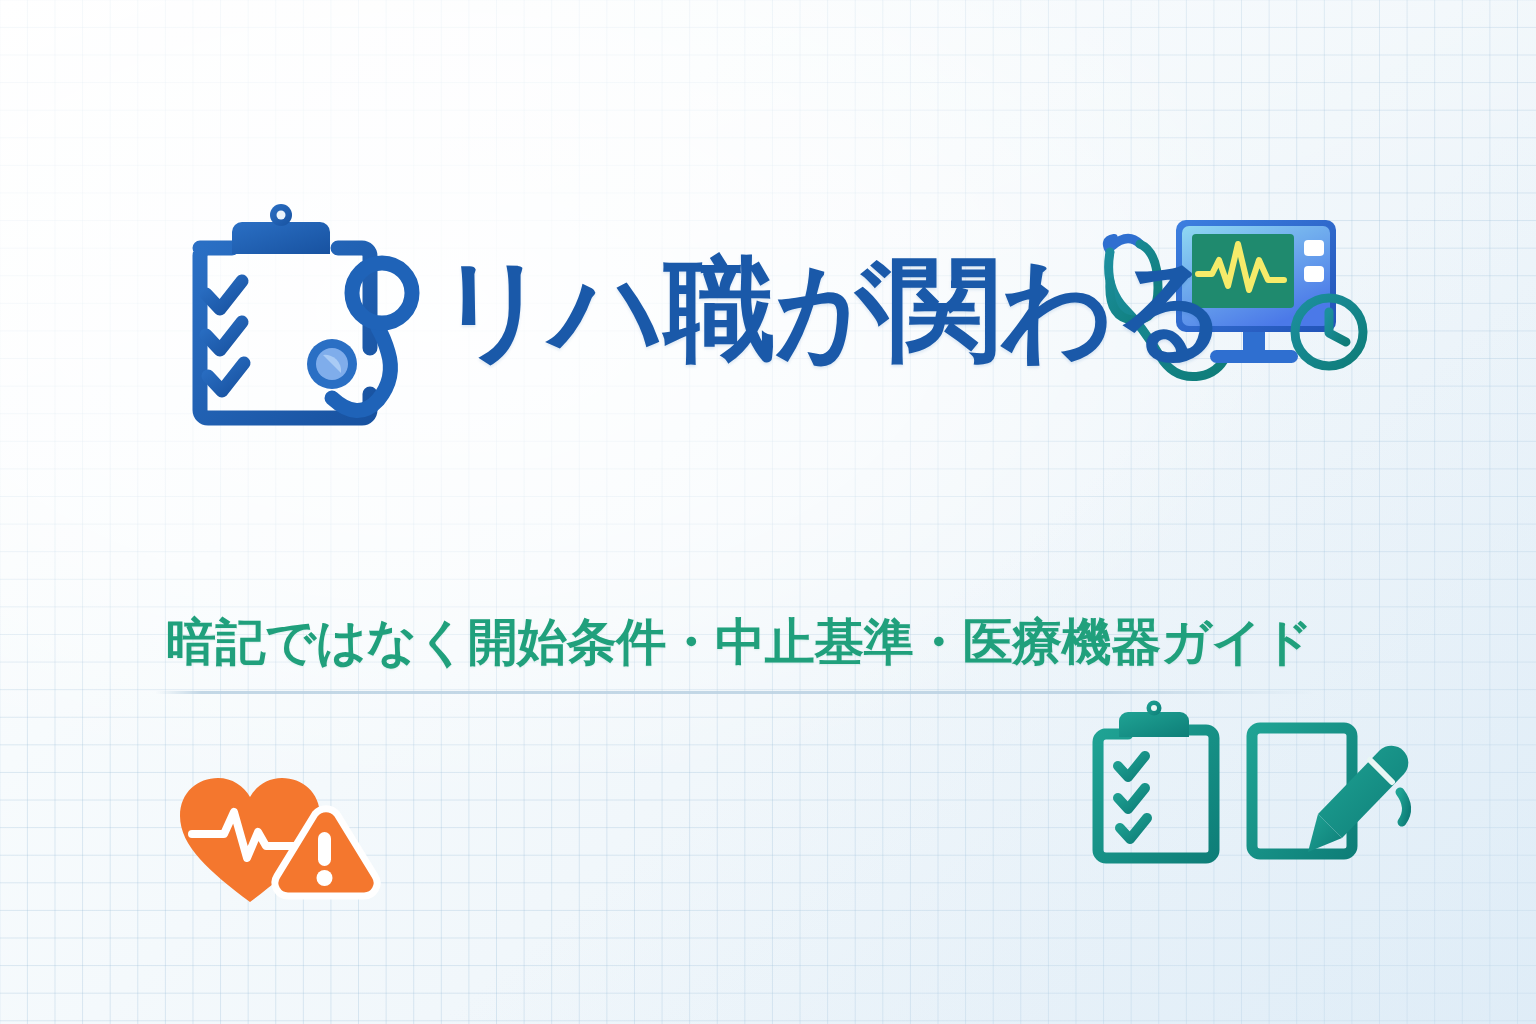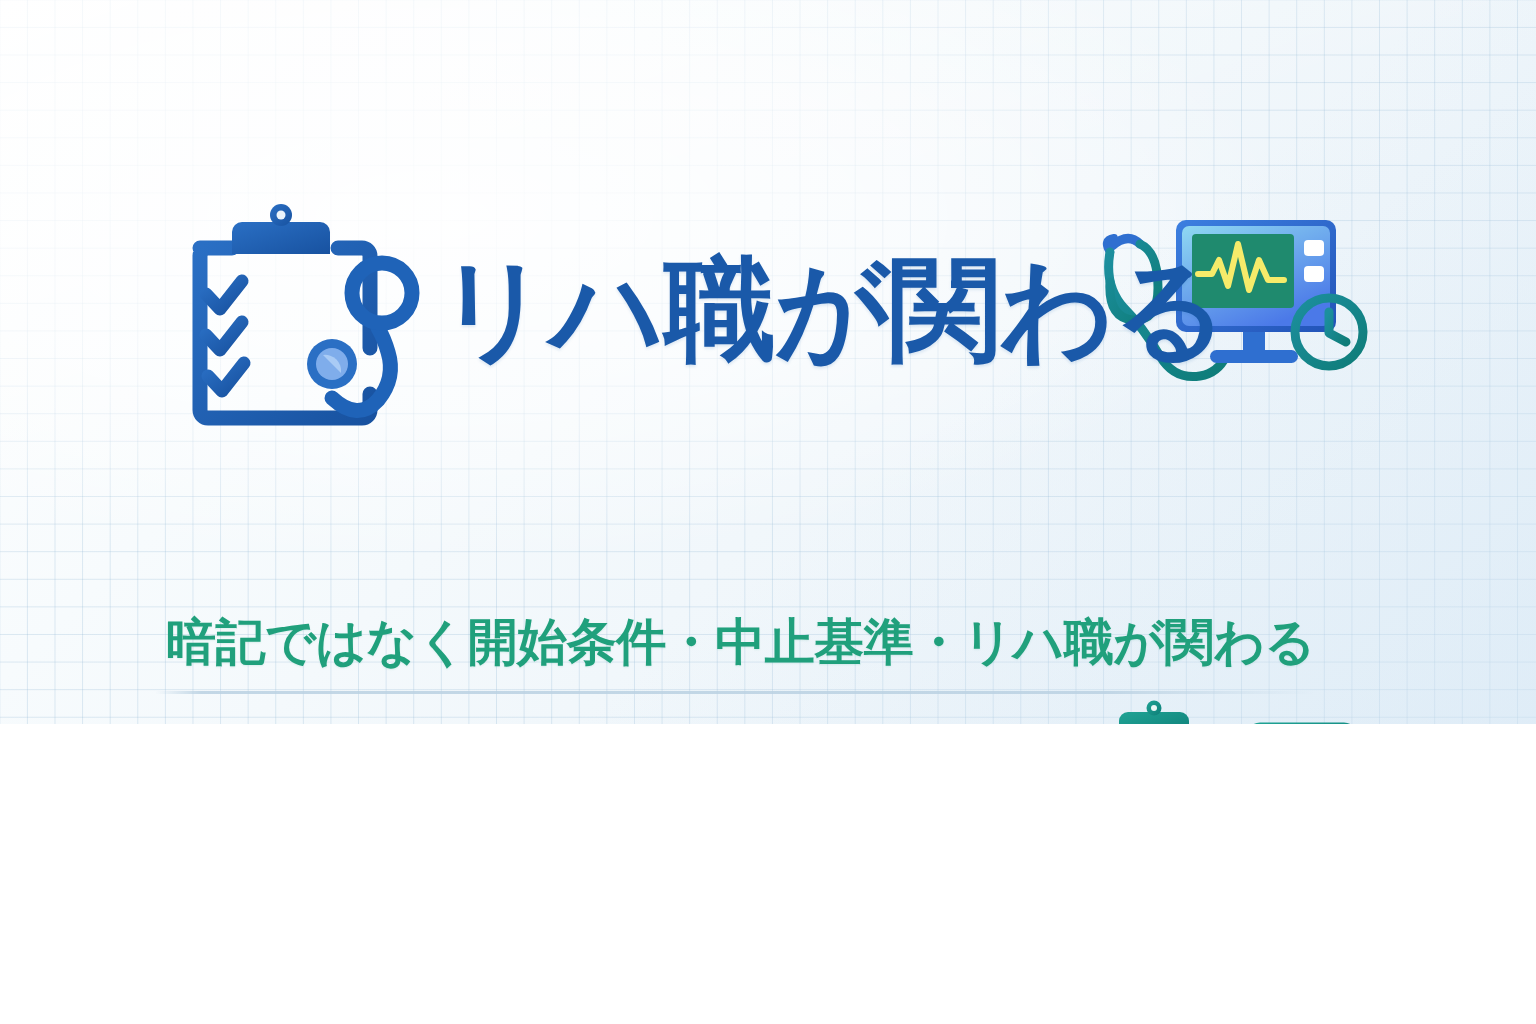--- a/index.html
+++ b/index.html
@@ -4,21 +4,21 @@
 <title>リハ職が関わる医療機器ガイド</title>
 <style>
   html, body {
     margin: 0;
     padding: 0;
     background: #ffffff;
   }
   .canvas {
     position: relative;
     width: 1536px;
-    height: 724px;
+    height: 1024px;
     overflow: hidden;
     background:
       linear-gradient(135deg, #ffffff 0%, #f7fbfd 30%, #eef5fa 70%, #e6f0f8 100%);
     font-family: "Liberation Sans", "DejaVu Sans", sans-serif;
     text-decoration: underline;
   }
   
   .grid {
     position: absolute;
     inset: 0;
@@ -236,16 +236,16 @@
       </g>
 
       <path d="M300 52 a17 17 0 0 1 24 24 l-62 64 l-24 -24 z" fill="url(#gt2)"></path>
       <path d="M238 116 l24 24 l-34 14 z" fill="url(#gt2)"></path>
       <path d="M290 62 l22 22" stroke="#E8F6F4" stroke-width="6" stroke-linecap="round"></path>
       <path d="M320 94 q12 16 2 30" stroke="url(#gt2)" stroke-width="9" stroke-linecap="round" fill="none"></path>
     </svg>
   </div>
 
   <div class="title-line1">リハ職が関わる</div>
-  <div class="subtitle">暗記ではなく開始条件・中止基準・リハ職が関わる</div>
+  <div class="subtitle">暗記ではなく開始条件・中止基準・医療機器ガイド</div>
   <div class="divider"></div>
 
 </div>
 
 </body></html>

